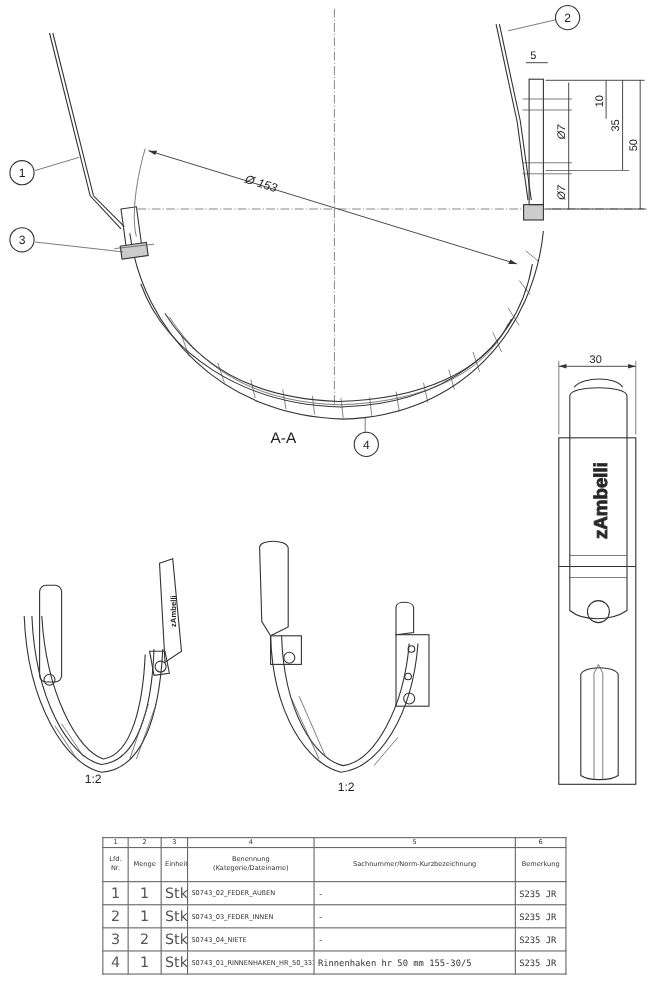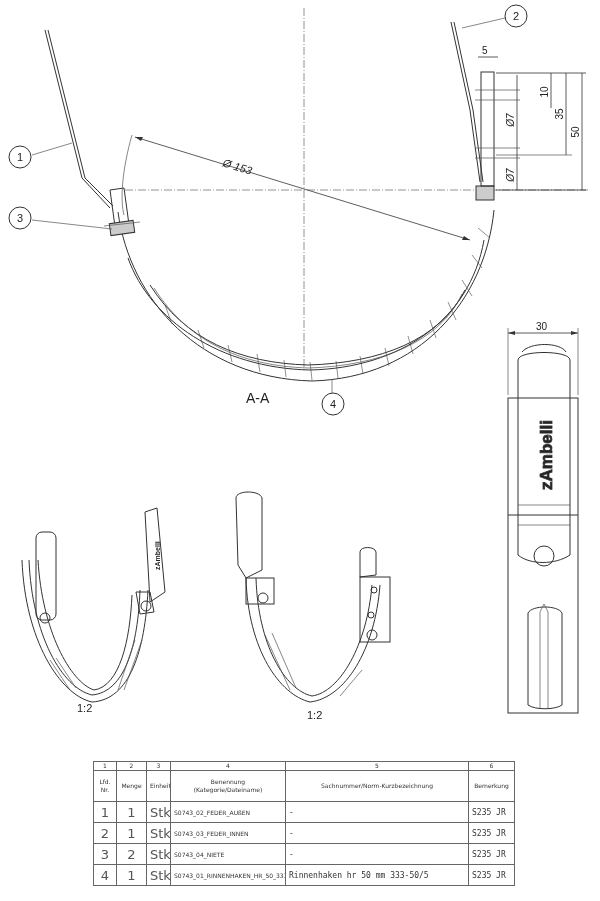--- a/index.html
+++ b/index.html
@@ -221,17 +221,17 @@
     <td class="big">Stk</td>
     <td class="benennung">S0743_04_NIETE</td>
     <td class="sach">-</td>
     <td class="mono left">S235 JR</td>
   </tr>
   <tr class="row">
     <td class="big">4</td>
     <td class="big">1</td>
     <td class="big">Stk</td>
     <td class="benennung">S0743_01_RINNENHAKEN_HR_50_333</td>
-    <td class="sach">Rinnenhaken hr 50 mm 333-50/5</td>
+    <td class="sach">Rinnenhaken hr 50 mm 155-30/5</td>
     <td class="mono left">S235 JR</td>
   </tr>
 </tbody>
   </table>
 
 </body></html>

